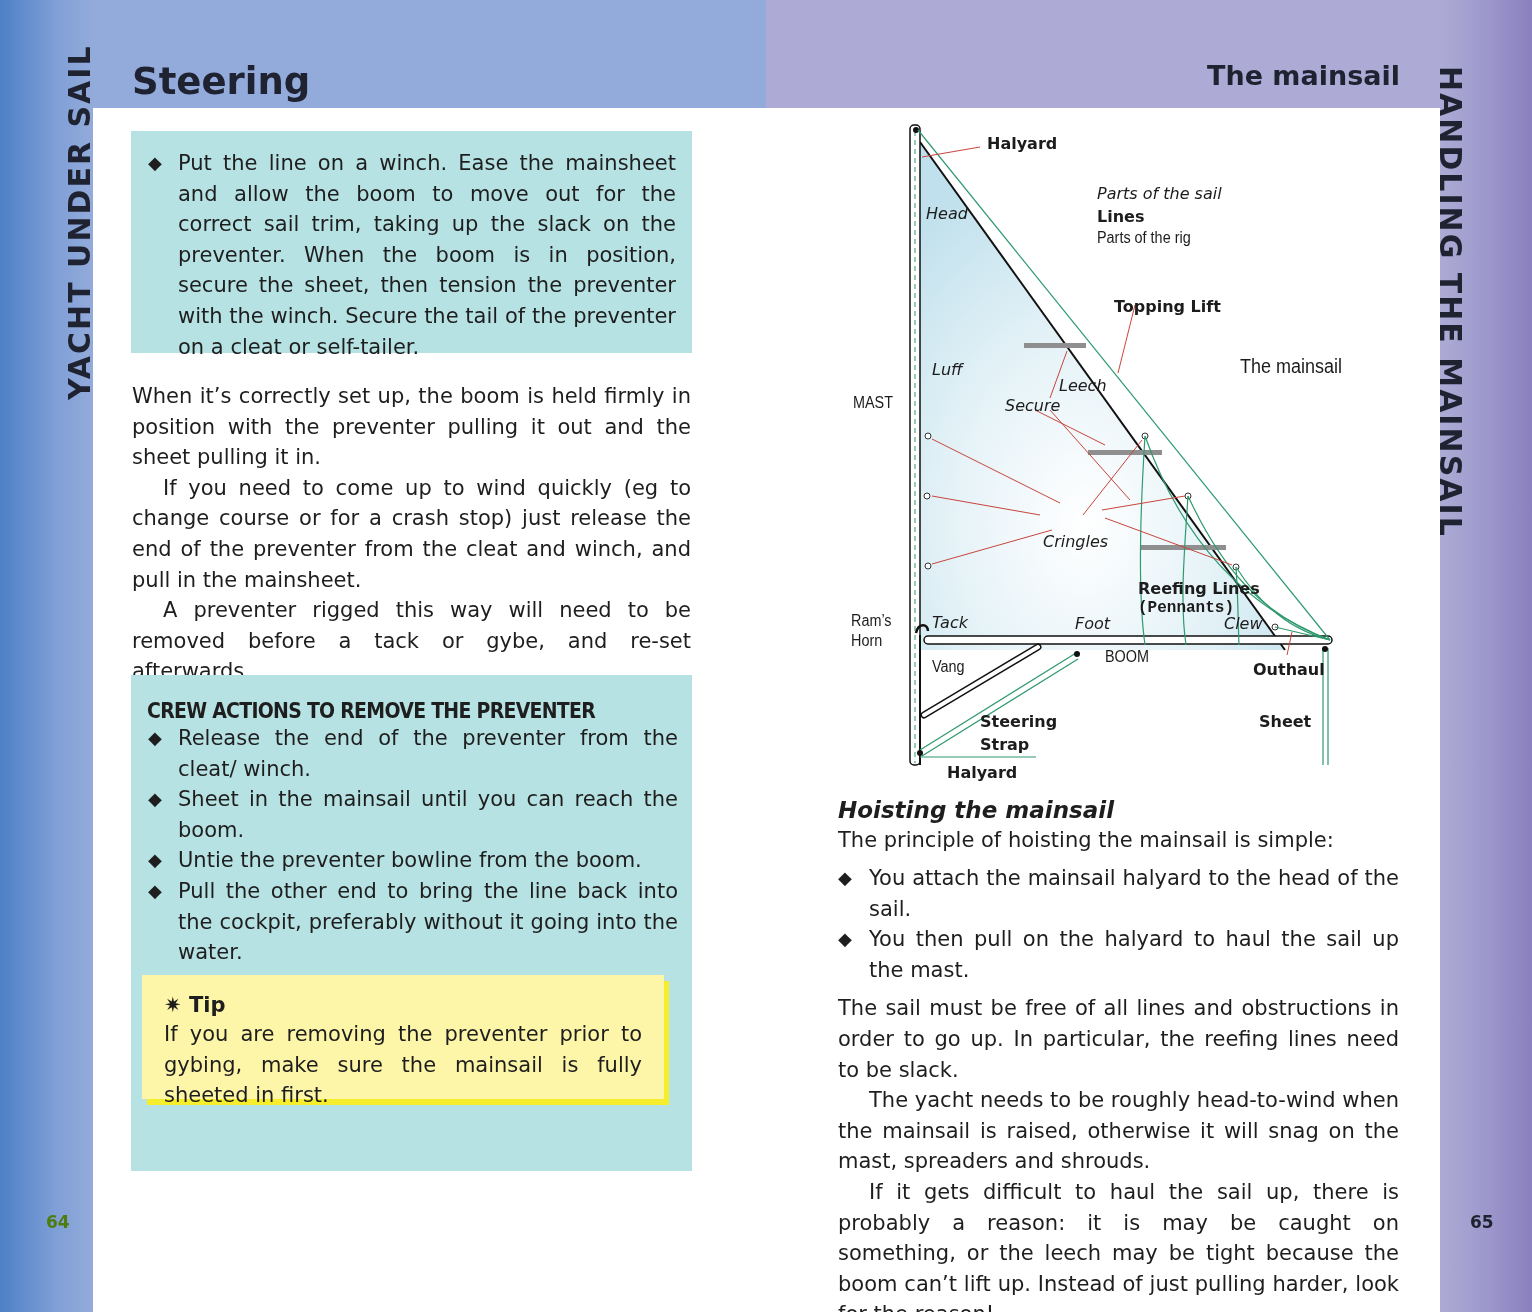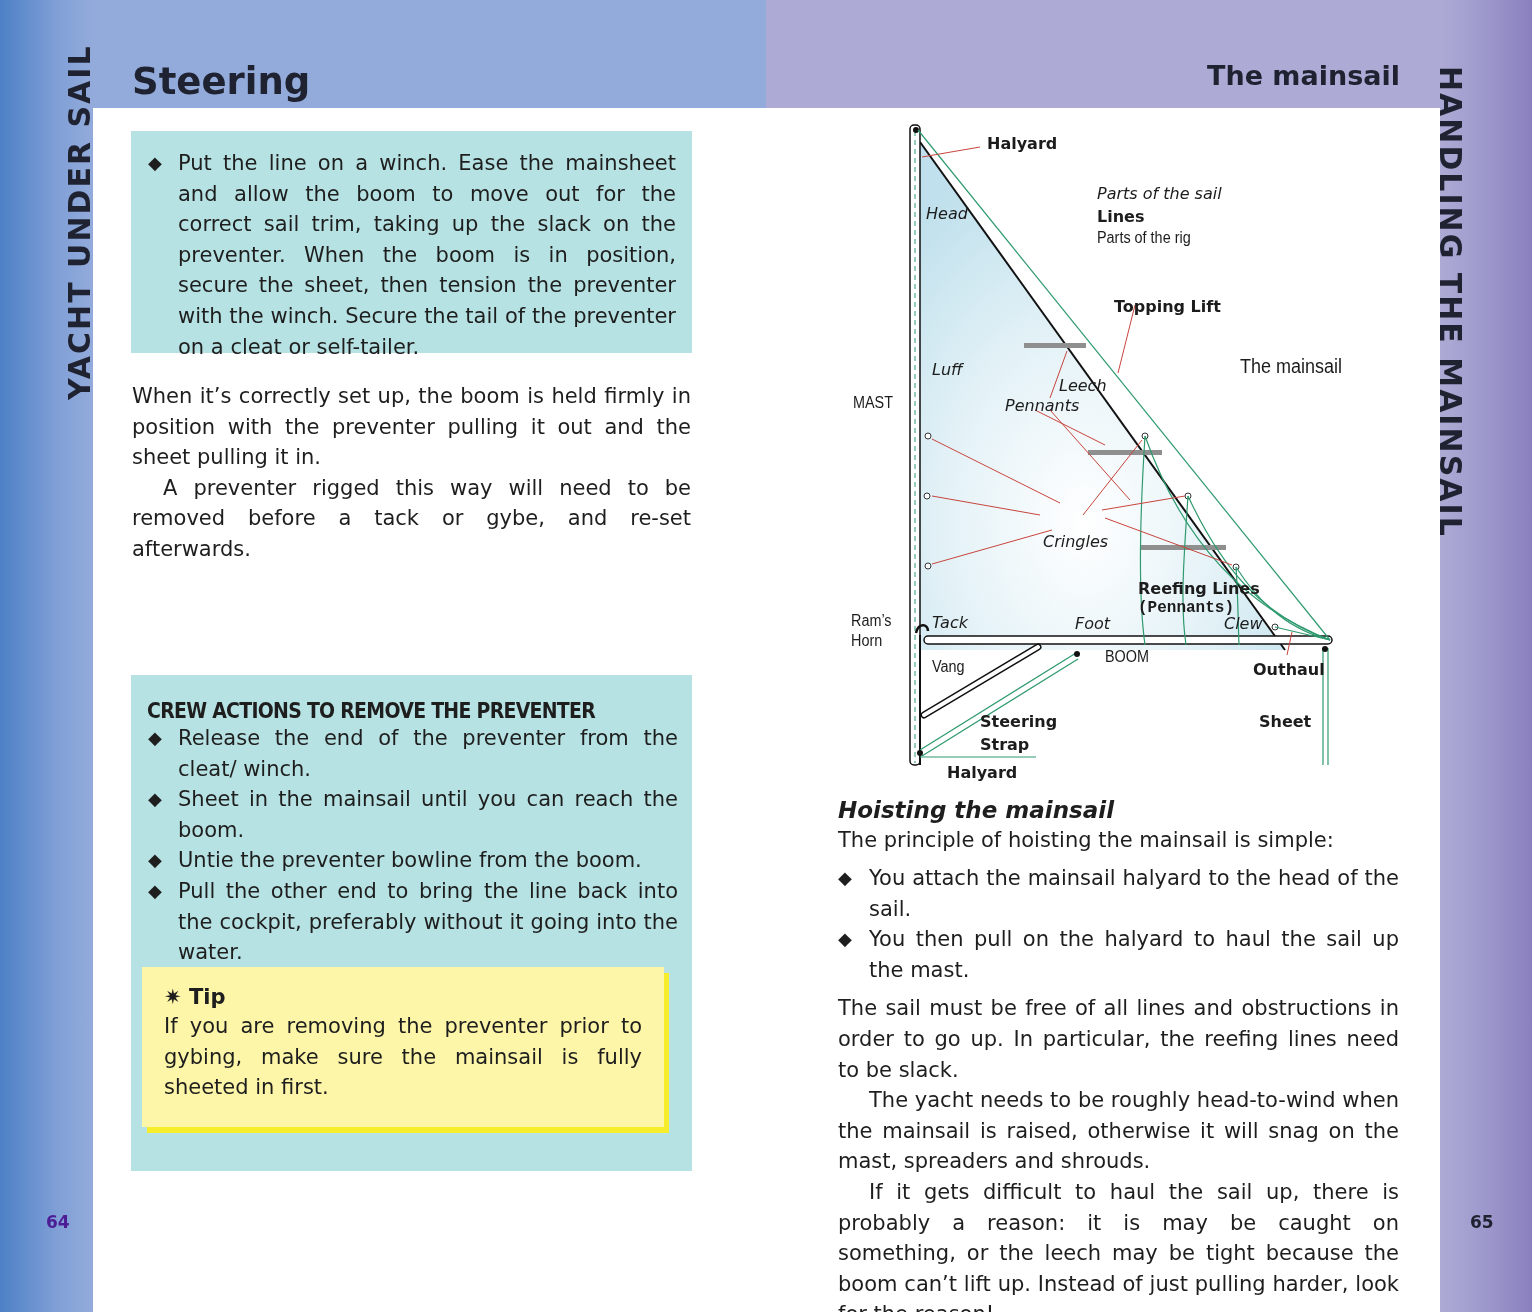--- a/index.html
+++ b/index.html
@@ -9,31 +9,31 @@
   .right-band { position:absolute; left:766px; top:0; width:766px; height:1312px; background:#adabd5; }
   .right-edge { position:absolute; right:0; top:0; width:92px; height:1312px; background:linear-gradient(90deg,#adabd5 0%,#9d98cc 50%,#8a80bf 100%); }
   .page-white-l { position:absolute; left:93px; top:108px; width:673px; height:1204px; background:#fff; }
   .page-white-r { position:absolute; left:766px; top:108px; width:674px; height:1204px; background:#fff; }
   .head-l { position:absolute; left:132px; top:60px; font-weight:bold; font-size:37px; color:#1f2230; }
   .head-r { position:absolute; right:132px; top:60px; font-weight:bold; font-size:27px; color:#1f2230; }
   .spine-l { position:absolute; left:26px; top:70px; width:44px; height:330px; }
   .spine-l span { position:absolute; left:0; top:0; transform-origin:0 0; transform:translate(36px,330px) rotate(-90deg); white-space:nowrap; font-weight:bold; font-size:30px; letter-spacing:2px; color:#1f2230; }
   .spine-r { position:absolute; left:1462px; top:66px; width:44px; height:440px; }
   .spine-r span { position:absolute; left:0; top:0; transform-origin:0 0; transform:translate(6px,0) rotate(90deg); white-space:nowrap; font-weight:bold; font-size:30px; letter-spacing:2px; color:#1f2230; }
-  .pnum-l { position:absolute; left:46px; top:1212px; font-weight:bold; font-size:17px; color:#4c1d95; }
+  .pnum-l { position:absolute; left:46px; top:1212px; font-weight:bold; font-size:17px; color:#4d7c0f; }
   .pnum-r { position:absolute; left:1470px; top:1212px; font-weight:bold; font-size:17px; color:#1f2230; }
   .box { position:absolute; background:#b7e2e3; }
   .box1 { left:131px; top:131px; width:561px; height:222px; }
   .box2 { left:131px; top:675px; width:561px; height:496px; }
   .bul { position:relative; padding-left:47px; font-size:21px; line-height:30.6px; text-align:justify; }
   .bul .dia { position:absolute; left:17px; top:0; font-size:18px; }
   .box1 .bul { margin:17px 16px 0 0; }
   .crew-title { font-size:21px; font-weight:bold; margin:24px 0 0 16px; letter-spacing:-0.8px; transform:scaleX(0.9); transform-origin:0 0; white-space:nowrap; }
   .box2 .bul { margin:0 14px 0 0; }
-  .tip { position:absolute; left:11px; top:292px; width:522px; height:160px; background:#fdf6a8; box-shadow:5px 6px 0 #f6ee2c; }
+  .tip { position:absolute; left:11px; top:300px; width:522px; height:124px; background:#fdf6a8; box-shadow:5px 6px 0 #f6ee2c; }
   .tip-title { margin:18px 0 0 22px; font-weight:bold; font-size:21px; }
   .tip-body { margin:2px 22px 0 22px; font-size:21px; line-height:30.6px; text-align:justify; }
   .para { position:absolute; font-size:21px; line-height:30.6px; text-align:justify; }
   .para p { margin:0; }
   .para p.ind { text-indent:31px; }
   .lpara { left:132px; top:381px; width:559px; }
   .rblock { position:absolute; left:838px; top:795px; width:561px; }
   .rblock h3 { margin:0; font-style:italic; font-weight:bold; font-size:23px; line-height:30px; }
   .rblock .intro { font-size:21px; line-height:30px; }
   .rblock .bul { padding-left:31px; margin-top:8px; }
@@ -72,20 +72,21 @@
 
 <div class="box box1">
   <div class="bul">
     <span class="dia">◆</span>
     <span>Put the line on a winch.  Ease the mainsheet and allow the boom to move out for the correct sail trim, taking up the slack on the preventer. When the boom is in position, secure the sheet, then tension the preventer with the winch. Secure the tail of the preventer on a cleat or self-tailer.</span>
   </div>
 </div>
 
 <div class="para lpara">
   <p>When it’s correctly set up, the boom is held firmly in position with the preventer pulling it out and the sheet pulling it in.</p>
+  <p class="ind">If you need to come up to wind quickly (eg to change course or for a crash stop) just release the end of the preventer from the cleat and winch, and pull in the mainsheet.</p>
   <p class="ind">A preventer rigged this way will need to be removed before a tack or gybe, and re-set afterwards.</p>
 </div>
 
 <div class="box box2">
   <div class="crew-title">CREW ACTIONS TO REMOVE THE PREVENTER</div>
   <div class="bul"><span class="dia">◆</span><span>Release the end of the preventer from the cleat/ winch.</span></div>
   <div class="bul"><span class="dia">◆</span><span>Sheet in the mainsail until you can reach the boom.</span></div>
   <div class="bul"><span class="dia">◆</span><span>Untie the preventer bowline from the boom.</span></div>
   <div class="bul"><span class="dia">◆</span><span>Pull the other end to bring the line back into the cockpit, preferably without it going into the water.</span></div>
   <div class="tip">
@@ -169,21 +170,21 @@
 
   <div class="dl b" style="left:147px;top:19px;">Halyard</div>
   <div class="dl i" style="left:257px;top:69px;">Parts of the sail</div>
   <div class="dl b" style="left:257px;top:92px;">Lines</div>
   <div class="dl n" style="left:257px;top:114px;">Parts of the rig</div>
   <div class="dl i" style="left:86px;top:89px;">Head</div>
   <div class="dl b" style="left:274px;top:182px;">Topping Lift</div>
   <div class="dl n" style="left:400px;top:240px;font-size:20px;">The mainsail</div>
   <div class="dl i" style="left:92px;top:245px;">Luff</div>
   <div class="dl i" style="left:219px;top:261px;">Leech</div>
-  <div class="dl i" style="left:165px;top:281px;">Pennants</div>
+  <div class="dl i" style="left:165px;top:281px;">Secure</div>
   <div class="dl n" style="left:13px;top:279px;">MAST</div>
   <div class="dl i" style="left:203px;top:417px;">Cringles</div>
   <div class="dl b" style="left:298px;top:464px;">Reefing Lines</div>
   <div class="dl b" style="left:298px;top:484px;font-family:Liberation Mono, monospace;">(Pennants)</div>
   <div class="dl n" style="left:11px;top:497px;">Ram’s</div>
   <div class="dl n" style="left:11px;top:517px;">Horn</div>
   <div class="dl i" style="left:92px;top:498px;">Tack</div>
   <div class="dl i" style="left:235px;top:499px;">Foot</div>
   <div class="dl i" style="left:384px;top:499px;">Clew</div>
   <div class="dl n" style="left:265px;top:533px;">BOOM</div>

